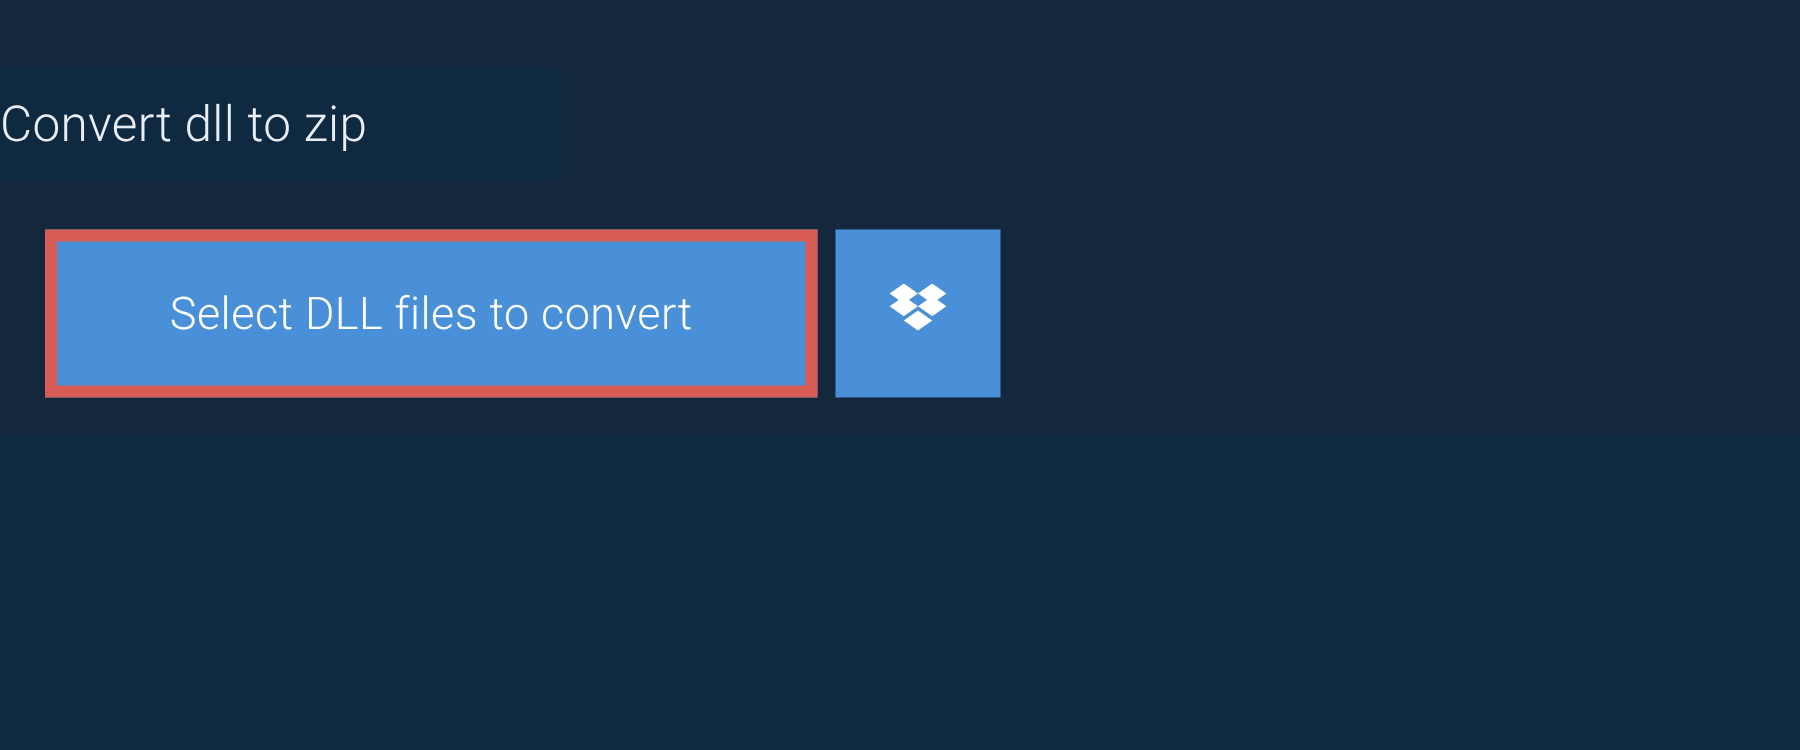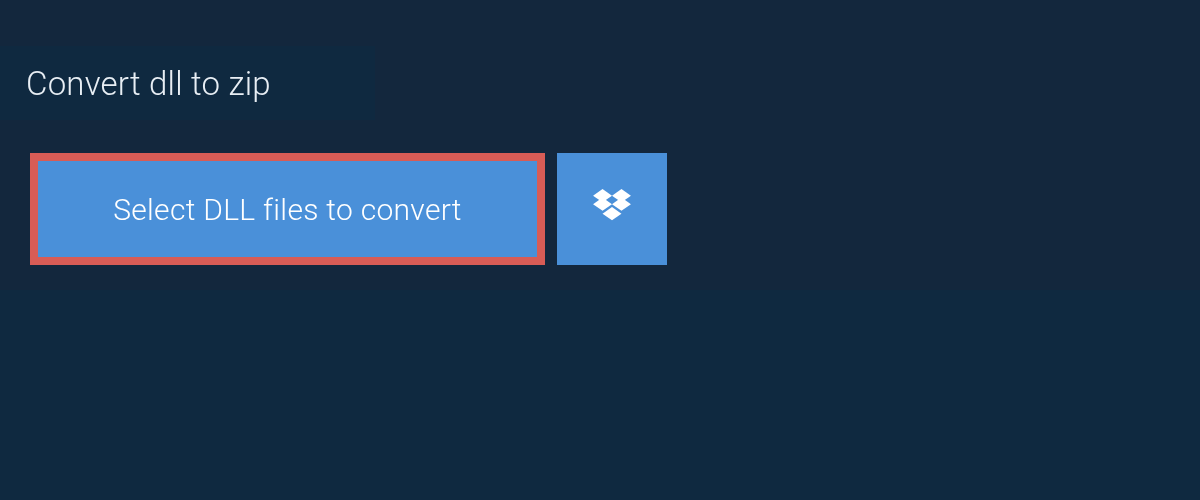--- a/index.html
+++ b/index.html
@@ -25,21 +25,20 @@
     }
     .tab {
       position: absolute;
       left: 0;
       top: 46px;
       width: 375px;
       height: 74px;
       background: #0f2940;
       display: flex;
       align-items: center;
-      padding-left: 26px;
     }
     .tab-title {
       color: #e8eef4;
       font-size: 33px;
       font-weight: 300;
       letter-spacing: 0.2px;
     }
     .button-row {
       position: absolute;
       left: 30px;

